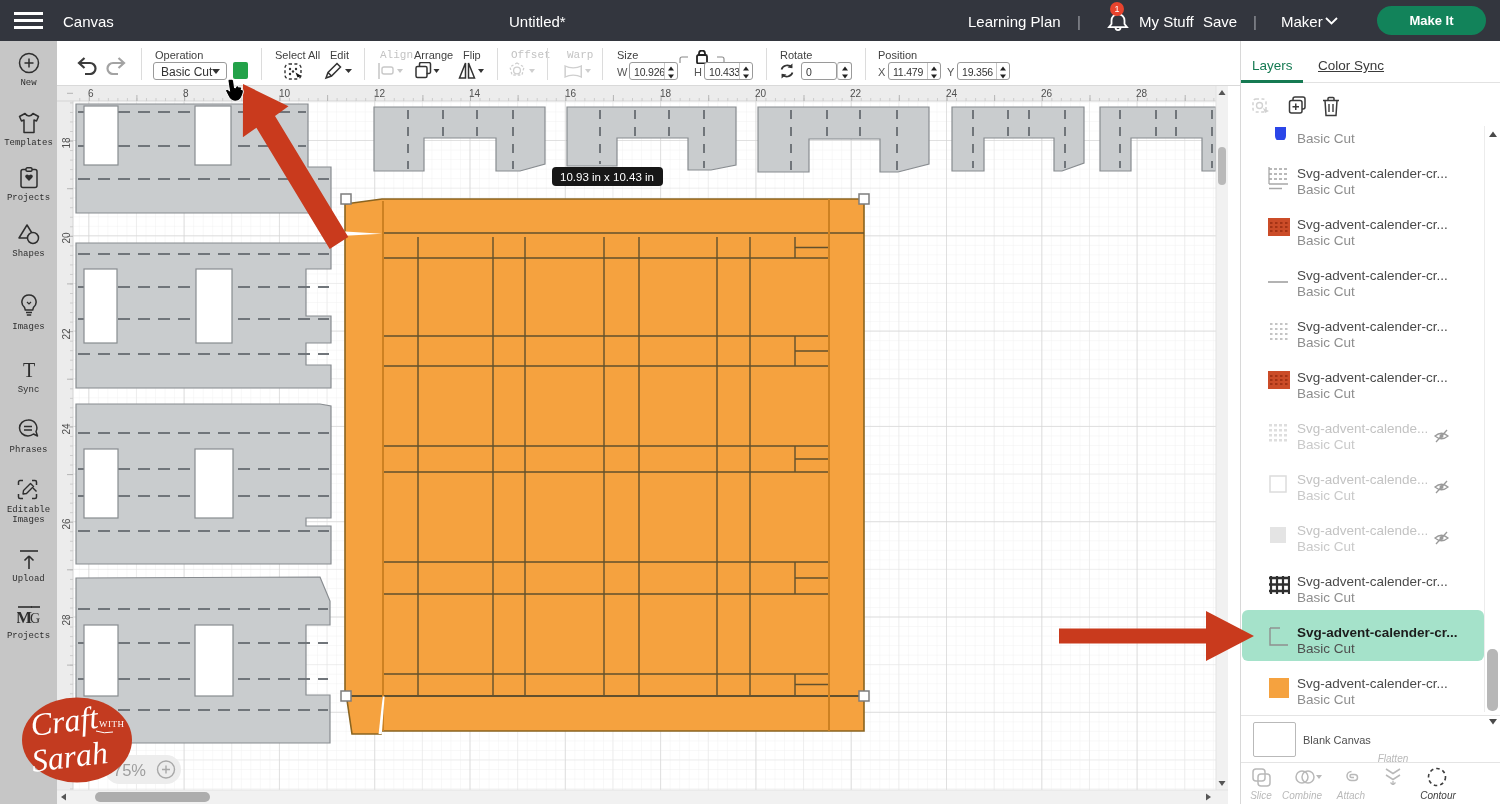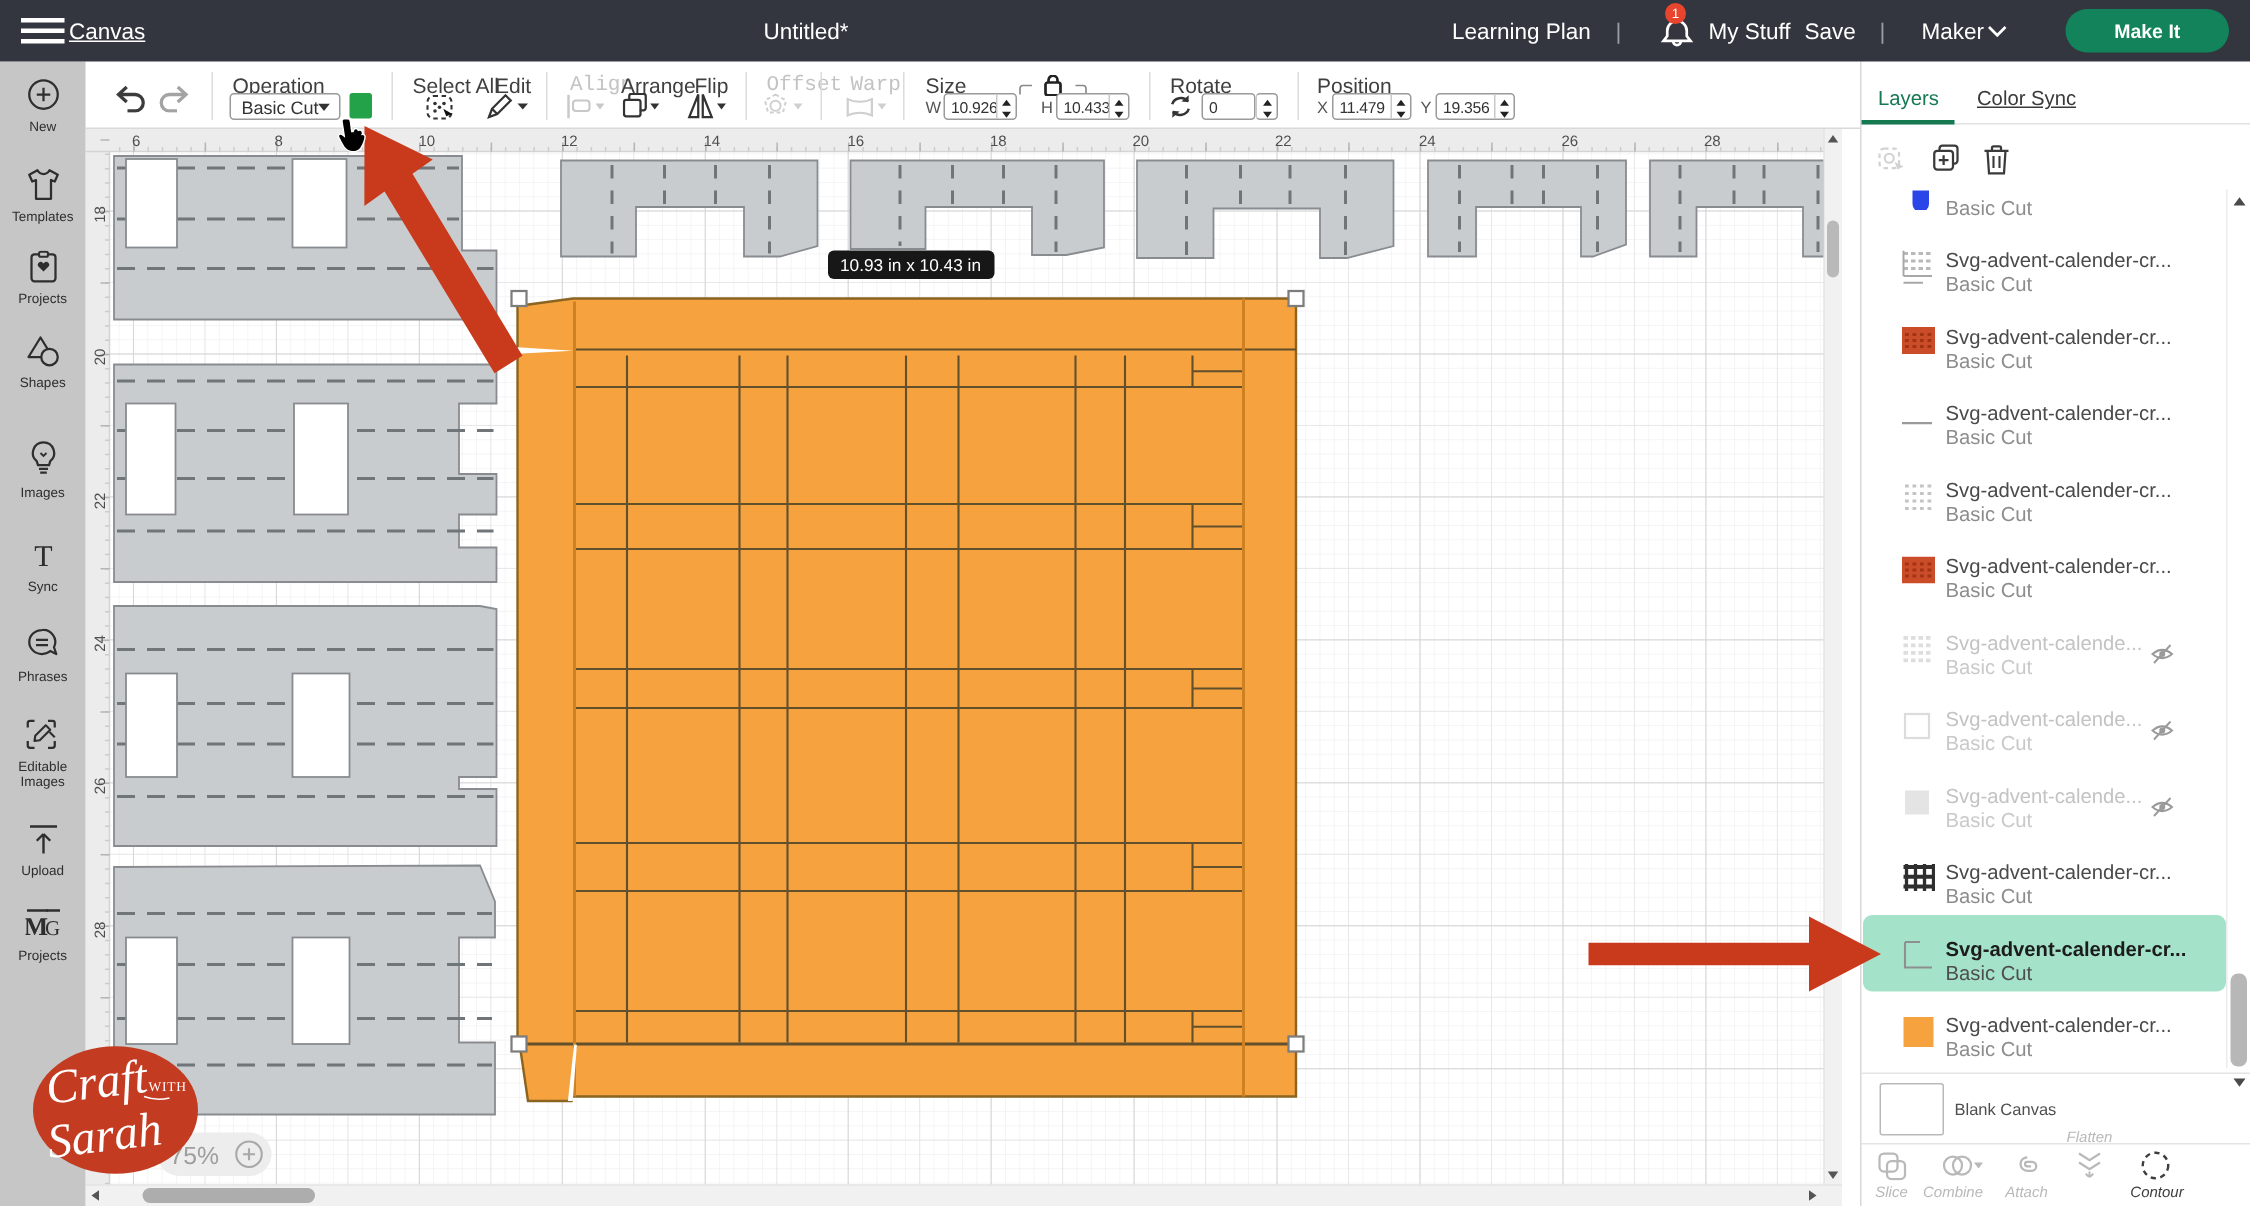--- a/index.html
+++ b/index.html
@@ -5,31 +5,31 @@
 * { margin:0; padding:0; box-sizing:border-box; }
 html,body { width:1500px; height:804px; overflow:hidden; font-family:"Liberation Sans",sans-serif; background:#fff; }
 #page { position:relative; width:1500px; height:804px; overflow:hidden; }
 .abs { position:absolute; }
 
 #topbar { position:absolute; left:0; top:0; width:1500px; height:41px; background:#33363e; color:#fff; z-index:10; }
 #topbar .tb-txt { position:absolute; top:13px; font-size:15px; color:#fff; }
 #makeit { position:absolute; left:1377px; top:6px; width:109px; height:29px; border-radius:15px; background:#12835a; color:#fff; font-size:13px; font-weight:bold; text-align:center; line-height:29px; }
 
 #toolbar { position:absolute; left:57px; top:41px; width:1183px; height:45px; background:#fff; border-bottom:1px solid #d9d9d9; z-index:5; }
-.tlabel { position:absolute; top:8px; font-size:14px; color:#3f3f3f; }
+.tlabel { position:absolute; top:8px; font-size:11px; color:#3f3f3f; }
 .tlabel.dis { color:#c3c3c3;font-family:Liberation Mono, monospace; }
 .tsep { position:absolute; top:7px; height:32px; width:1px; background:#dcdcdc; }
 .inbox { position:absolute; top:21px; height:18px; border:1px solid #9a9a9a; border-radius:3px; background:#fff; font-size:11px; color:#333; }
 .inbox .val { position:absolute; left:4px; top:3px; font-size:10.5px; letter-spacing:-0.2px; }
 .inbox .stz { position:absolute; right:0; top:0; bottom:0; width:13px; border-left:1px solid #c9c9c9; }
 .stz svg { position:absolute; left:2px; top:2px; }
 
 #sidebar { position:absolute; left:0; top:41px; width:57px; height:763px; background:#c6c6c6; z-index:6; }
 .sbitem { position:absolute; width:57px; text-align:center; color:#2e2e2e; }
-.sbitem .lb { font-size:9px; line-height:10px; }
+.sbitem .lb { font-size:9px; line-height:10px;font-family:Liberation Mono, monospace; }
 
 #panel { position:absolute; left:1240px; top:41px; width:260px; height:763px; background:#fff; border-left:1px solid #d8d8d8; z-index:5; }
 .ptab { position:absolute; top:17px; font-size:13.5px; }
 .prow { position:absolute; left:0; width:240px; height:46px; }
 .prow .nm { position:absolute; left:56px; top:0.5px; width:152px; font-size:13.5px; color:#4a4a4a; white-space:nowrap; }
 .prow .bc { position:absolute; left:56px; top:17px; font-size:13.5px; color:#8d8d8d; }
 .prow.faded .nm { color:#c3c3c3; }
 .prow.faded .bc { color:#c9c9c9; }
 .prow svg.thumb { position:absolute; left:27px; top:2px; }
 .prow svg.eye { position:absolute; left:192px; top:8px; }
@@ -40,21 +40,21 @@
 </head>
 <body>
 <div id="page">
 
   <div id="topbar">
     <svg class="abs" style="left:14px;top:12px" width="30" height="18">
         <rect x="0" y="0" width="29" height="3" fill="#fff"></rect>
         <rect x="0" y="7" width="29" height="3" fill="#fff"></rect>
         <rect x="0" y="14" width="29" height="3" fill="#fff"></rect>
       </svg>
-    <div class="tb-txt" style="left:46px;text-decoration:underline;">Canvas</div>
+    <div class="tb-txt" style="left:63px;">Canvas</div>
     <div class="tb-txt" style="left:509px;">Untitled*</div>
     <div class="tb-txt" style="left:968px;">Learning Plan</div>
     <div class="tb-txt" style="left:1077px;color:#9a9da3">|</div>
     <svg class="abs" style="left:1106px;top:9px" width="26" height="24" viewBox="0 0 26 24">
       <path d="M12 5 a6.5 6.5 0 0 1 6.5 6.5 v3.5 l2.5 3.2 h-18 l2.5 -3.2 v-3.5 a6.5 6.5 0 0 1 6.5 -6.5 z" fill="none" stroke="#fff" stroke-width="1.8"></path>
       <path d="M9.5 18.6 a2.5 2.5 0 0 0 5 0" fill="none" stroke="#fff" stroke-width="1.8"></path>
     </svg>
     <div class="abs" style="left:1110px;top:2px;width:14px;height:14px;border-radius:7px;background:#e8442e;color:#fff;font-size:9px;text-align:center;line-height:14px;">1</div>
     <div class="tb-txt" style="left:1139px;">My Stuff</div>
     <div class="tb-txt" style="left:1203px;">Save</div>

